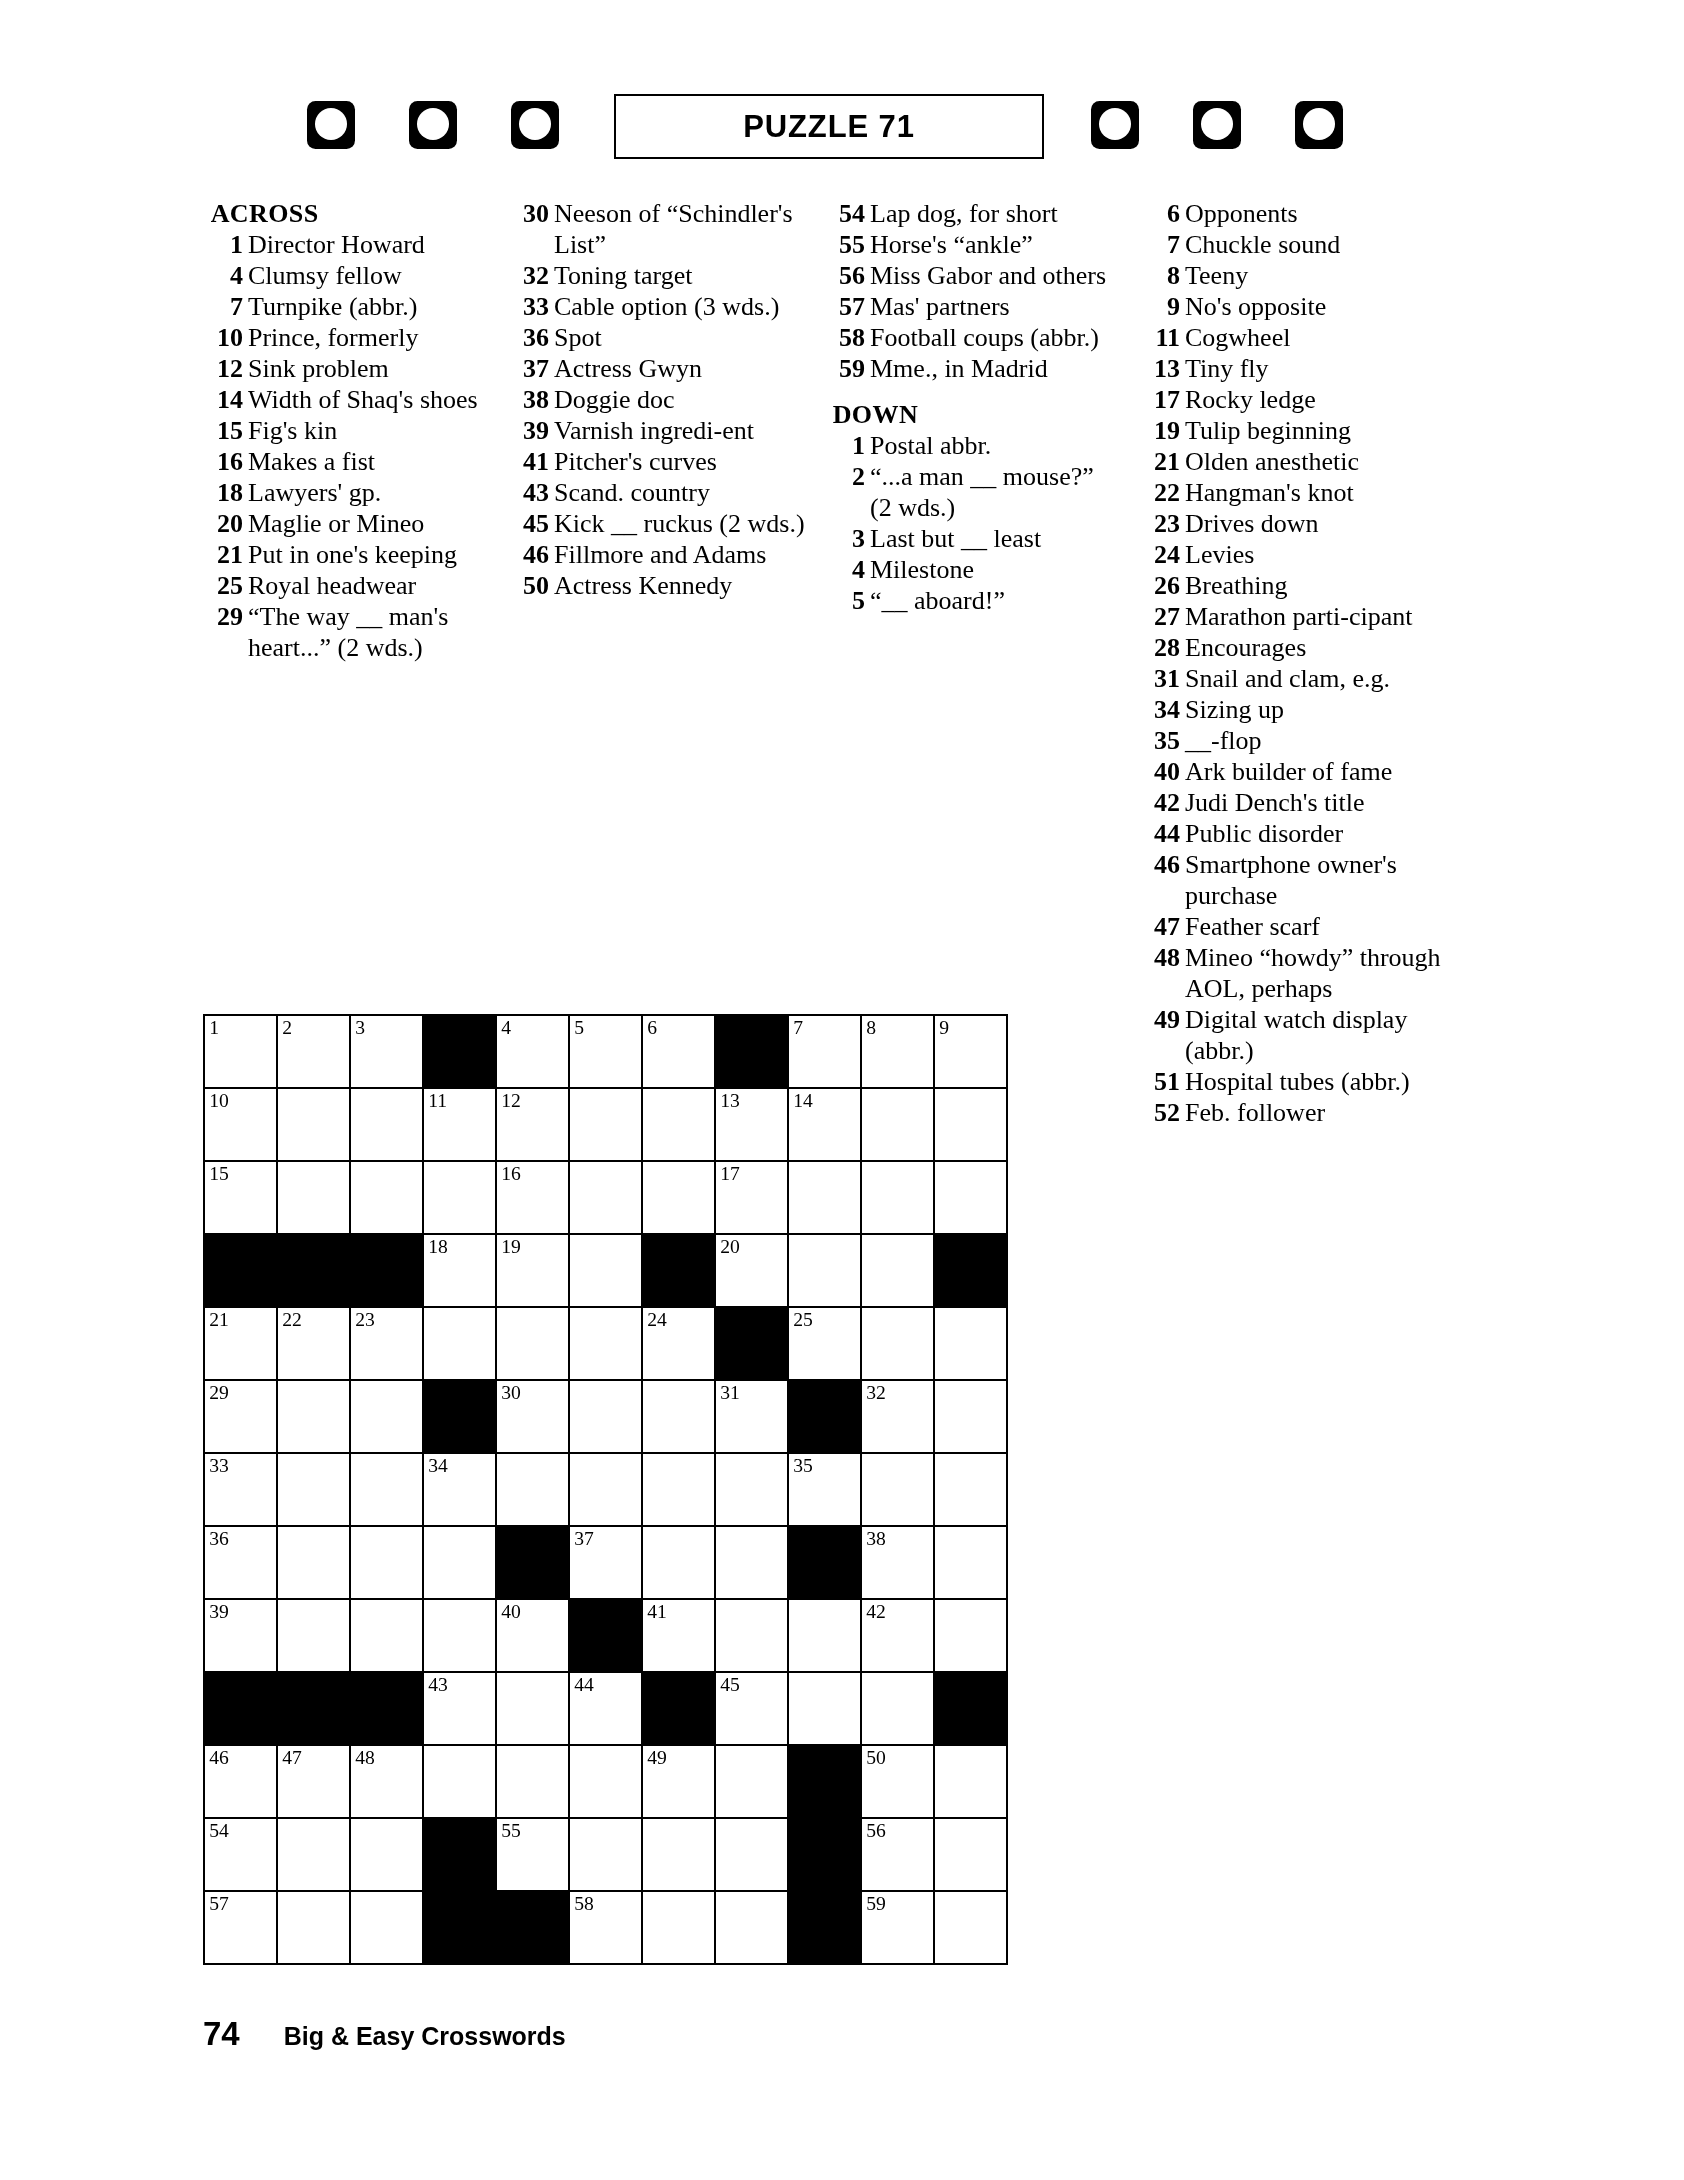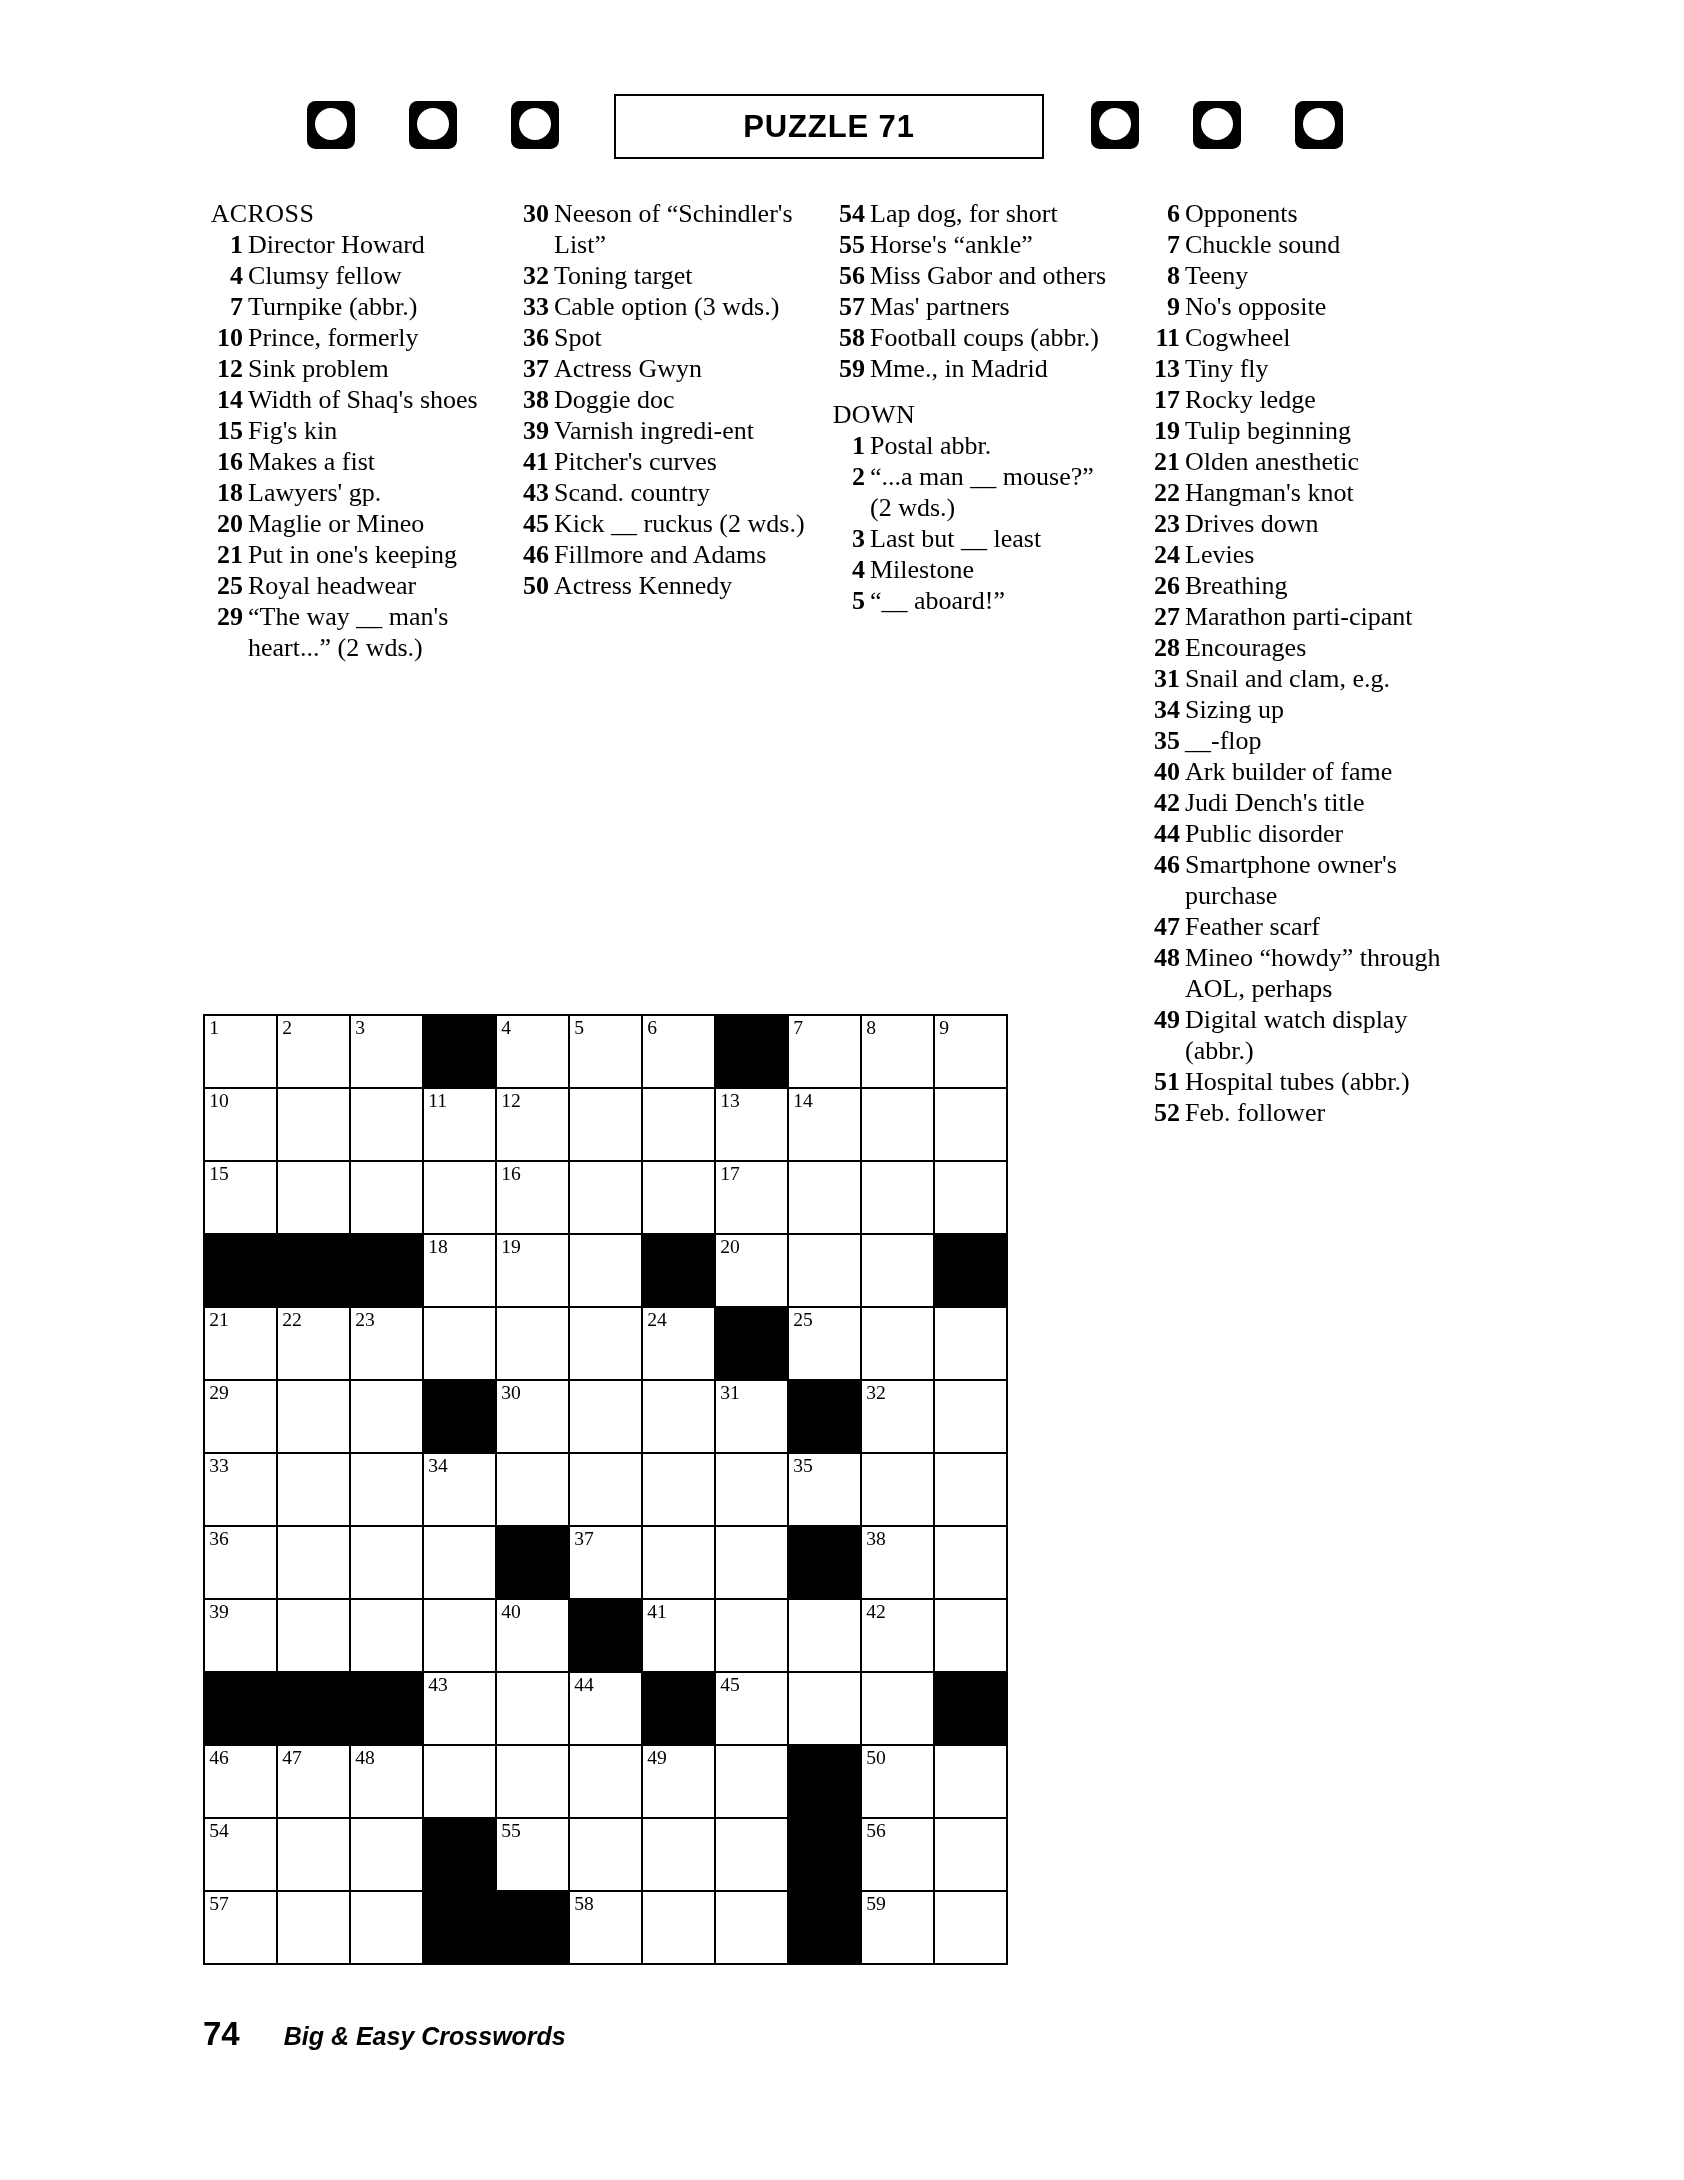--- a/index.html
+++ b/index.html
@@ -78,21 +78,21 @@
     font-size: 26px;
     line-height: 31px;
   }
   .col1 { left: 209px; top: 198px; width: 294px; }
   .col2 { left: 515px; top: 198px; width: 290px; }
   .col3 { left: 831px; top: 198px; width: 290px; }
   .col4 { left: 1146px; top: 198px; width: 315px; }
 
   .sect-head {
     font-family: "Liberation Serif", serif;
-    font-weight: normal;
+    font-weight: bold;
     font-size: 26px;
     letter-spacing: 0.4px;
     margin: 0 0 0 0;
     padding-left: 1.7px;
   }
   .sect-head.down { margin-top: 15px; }
 
   .clue {
     position: relative;
     padding-left: 39px;
@@ -146,21 +146,20 @@
     align-items: baseline;
   }
   .footer .pg {
     font-family: "Liberation Sans", sans-serif;
     font-weight: bold;
     font-size: 33px;
     margin-right: 44px;
   }
   .footer .bk {
     font-family: "Liberation Sans", sans-serif;
-    font-style: italic;
     font-weight: bold;
     font-size: 25px;
   }
 </style>
 </head>
 <body>
 
 <div class="page">
 
   <div class="header">

